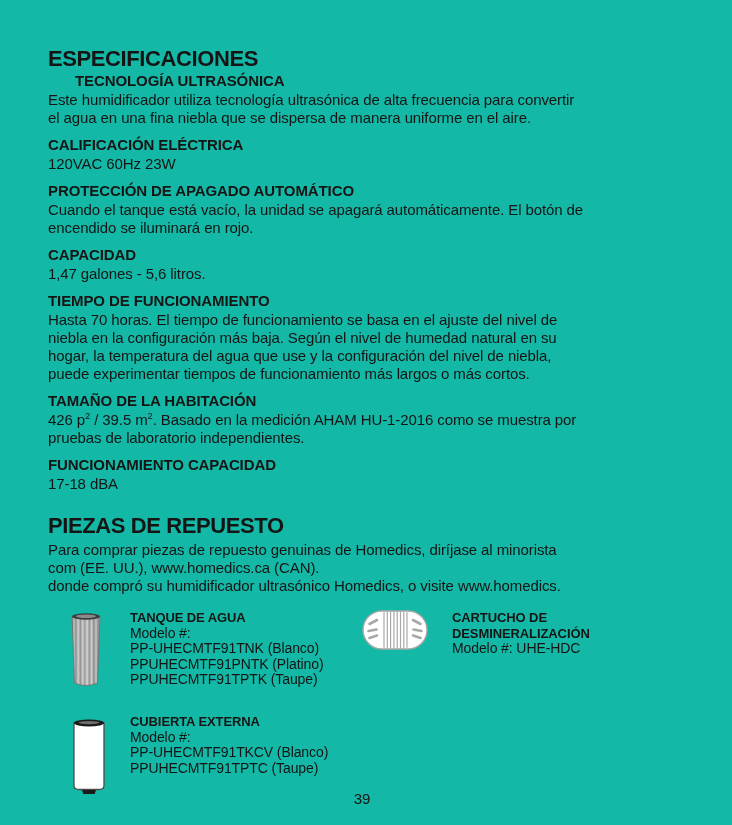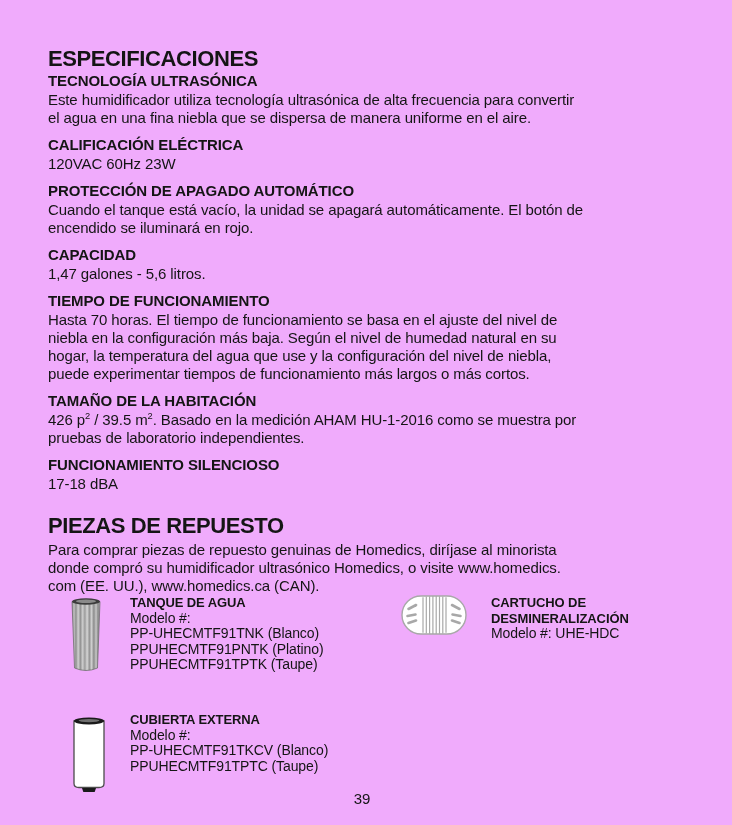--- a/index.html
+++ b/index.html
@@ -1,32 +1,32 @@
 <!DOCTYPE html>
 <html><head>
 <meta charset="utf-8">
 <style>
   html,body{margin:0;padding:0;background:#e9e9e9;}
   .page{
-    width:732px;height:825px;box-sizing:border-box;background:#f0abfc;
+    width:732px;height:825px;box-sizing:border-box;background:#14b8a6;
     margin:0 auto;position:relative;overflow:hidden;
     padding:46px 40px 0 48px;
     font-family:"Liberation Sans","DejaVu Sans",sans-serif;
     color:#151515;
   }
   .h-main{font-size:22px;line-height:25px;font-weight:700;letter-spacing:-0.4px;margin:0;}
   .spec-section h2{font-size:15px;line-height:17px;font-weight:700;margin:9px 0 2px 0;letter-spacing:-0.1px;}
-  .spec-section.first h2{margin-top:1px;}
+  .spec-section.first h2{margin-top:1px;margin-left:27px;}
   .bline{font-size:15px;line-height:18px;white-space:nowrap;letter-spacing:-0.1px;}
   sup{font-size:62%;vertical-align:super;line-height:0;}
   .parts-title{margin-top:20px;}
   .intro{margin-top:3px;}
   .parts{
-    margin-left:22px;
-    display:grid;grid-template-columns:292px 1fr;row-gap:26px;gap:39px;
+    margin-top:15px;margin-left:22px;
+    display:grid;grid-template-columns:292px 1fr;row-gap:26px;
   }
   .part{display:flex;align-items:flex-start;}
   .part.center{}
   .part-icon-box{flex:none;display:flex;justify-content:flex-start;}
   .part-icon-box.w-left{width:60px;padding-top:2px;}
   .part-icon-box.w-right{width:90px;}
   .part-name{font-weight:700;font-size:13px;line-height:15.5px;white-space:nowrap;letter-spacing:-0.1px;}
   .part-name.wrap{white-space:normal;max-width:172px;}
   .part-line{font-size:14px;line-height:15.5px;white-space:nowrap;letter-spacing:-0.1px;}
   .footer{
@@ -72,29 +72,29 @@
     <div class="bline">puede experimentar tiempos de funcionamiento más largos o más cortos.</div>
   </section>
 
   <section class="spec-section">
     <h2>TAMAÑO DE LA HABITACIÓN</h2>
     <div class="bline"><span>426 p</span><sup>2</sup><span> / 39.5 m</span><sup>2</sup><span>. Basado en la medición AHAM HU-1-2016 como se muestra por</span></div>
     <div class="bline">pruebas de laboratorio independientes.</div>
   </section>
 
   <section class="spec-section">
-    <h2>FUNCIONAMIENTO SILENCIOSO</h2>
+    <h2>FUNCIONAMIENTO CAPACIDAD</h2>
     <div class="bline">17-18 dBA</div>
   </section>
 
   <h1 class="h-main parts-title">PIEZAS DE REPUESTO</h1>
   <div class="intro">
     <div class="bline">Para comprar piezas de repuesto genuinas de Homedics, diríjase al minorista</div>
+    <div class="bline">com (EE. UU.), www.homedics.ca (CAN).</div>
     <div class="bline">donde compró su humidificador ultrasónico Homedics, o visite www.homedics.</div>
-    <div class="bline">com (EE. UU.), www.homedics.ca (CAN).</div>
   </div>
 
   <div class="parts">
 
     <div class="part">
       <div class="part-icon-box w-left">
         <svg width="32" height="76" viewBox="0 0 32 76" aria-hidden="true">
           <defs>
             <linearGradient id="tankg" x1="0" y1="0" x2="1" y2="0">
               <stop offset="0" stop-color="#7d7d7d"></stop>

